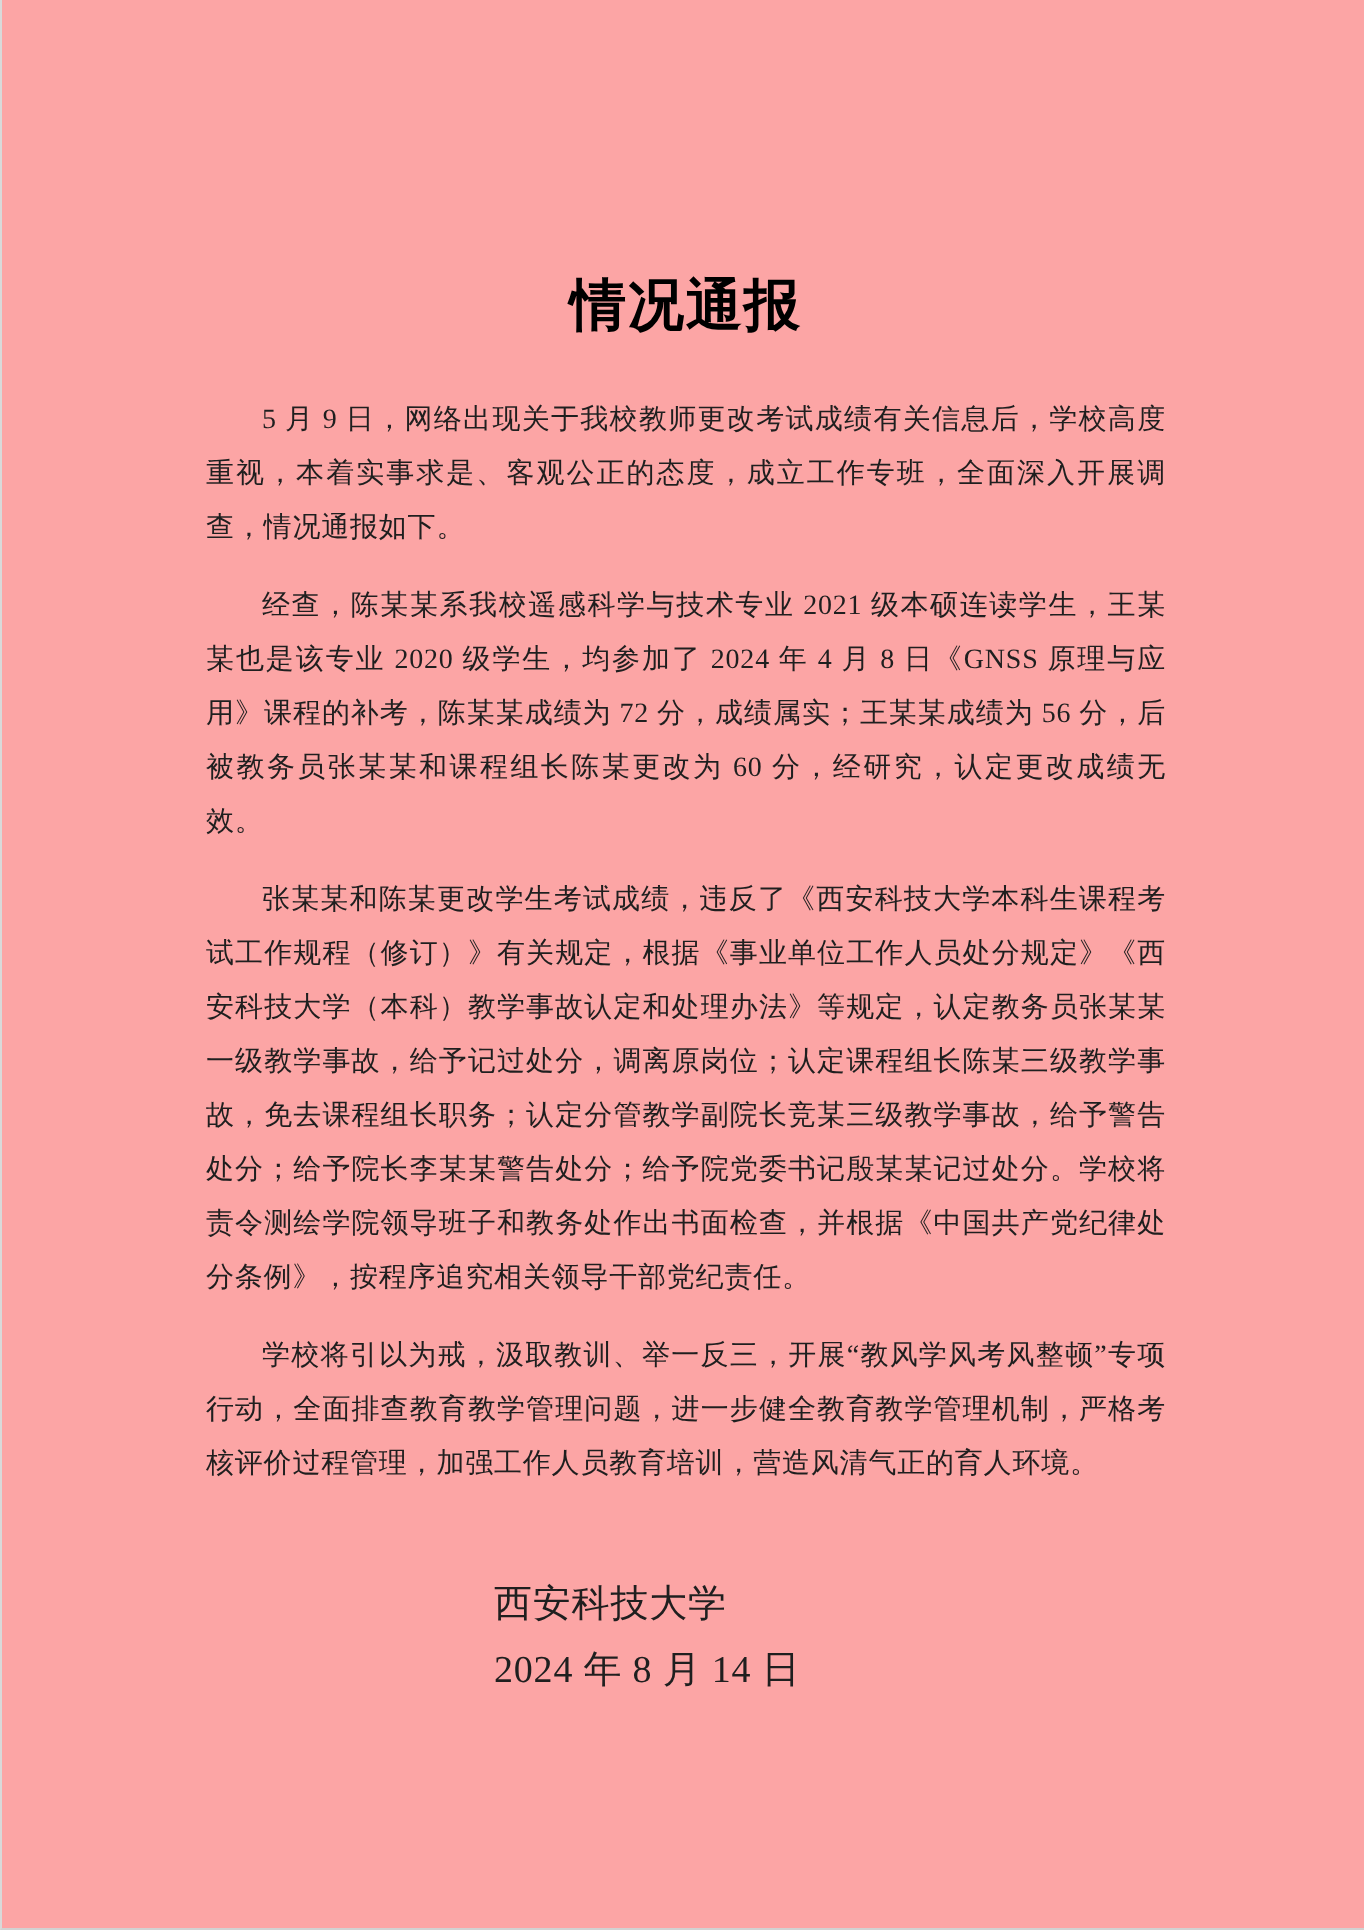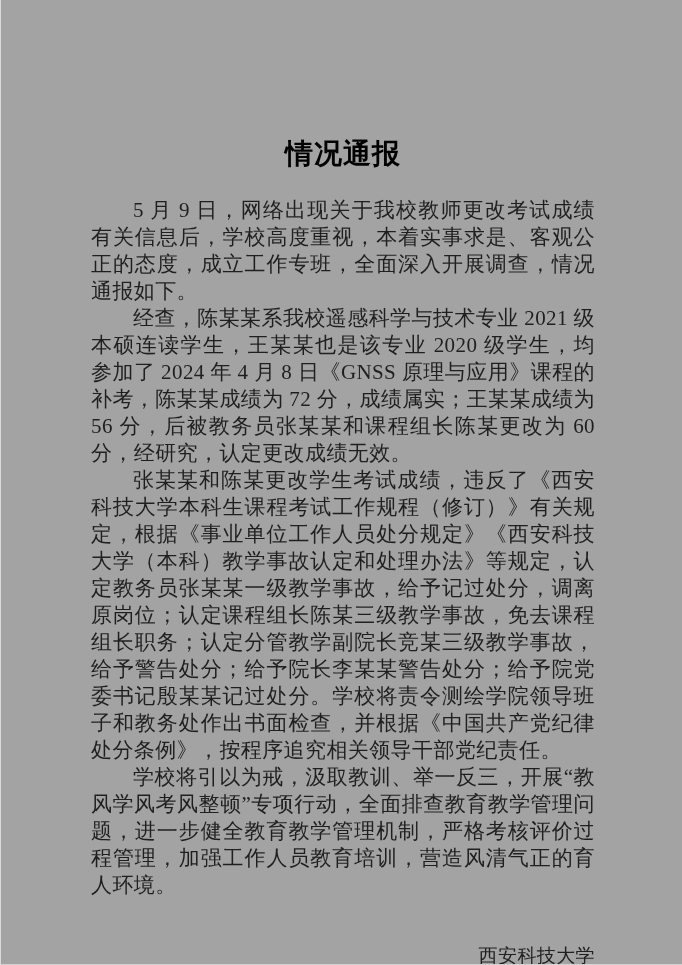--- a/index.html
+++ b/index.html
@@ -5,50 +5,50 @@
   html, body {
     margin: 0;
     padding: 0;
     background: #ffffff;
   }
   .page {
     position: relative;
     width: 682px;
     height: 965px;
     box-sizing: border-box;
-    background: #a3a3a3;
+    background: #fca5a5;
     border-left: 1px solid #d9d9d9;
     border-bottom: 1px solid #d2d2d2;
     padding: 139px 87px 0 90px;
     font-family: "Liberation Serif", "DejaVu Serif", serif;
     color: #1f1f1f;
     overflow: hidden;
   }
   .doc-title {
     margin: 0 0 28px 0;
     font-size: 28px;
     line-height: 30px;
     font-weight: 700;
     text-align: center;
     color: #000000;
     letter-spacing: 1px;
   }
   .doc-body p {
-    margin: 0;
-    font-size: 21px;
+    margin: 12px;
+    font-size: 14px;
     line-height: 27px;
     text-align: justify;
     text-justify: inter-ideograph;
     text-indent: 2em;
     letter-spacing: 0.4px;
   }
   .signature {
     margin-top: 40px;
     margin-left: 156px;
-    text-align: right;
+    text-align: left;
     font-size: 19px;
     line-height: 33px;
     letter-spacing: 0.4px;
   }
   .signature div {
     white-space: nowrap;
   }
 </style>
 </head>
 <body>

